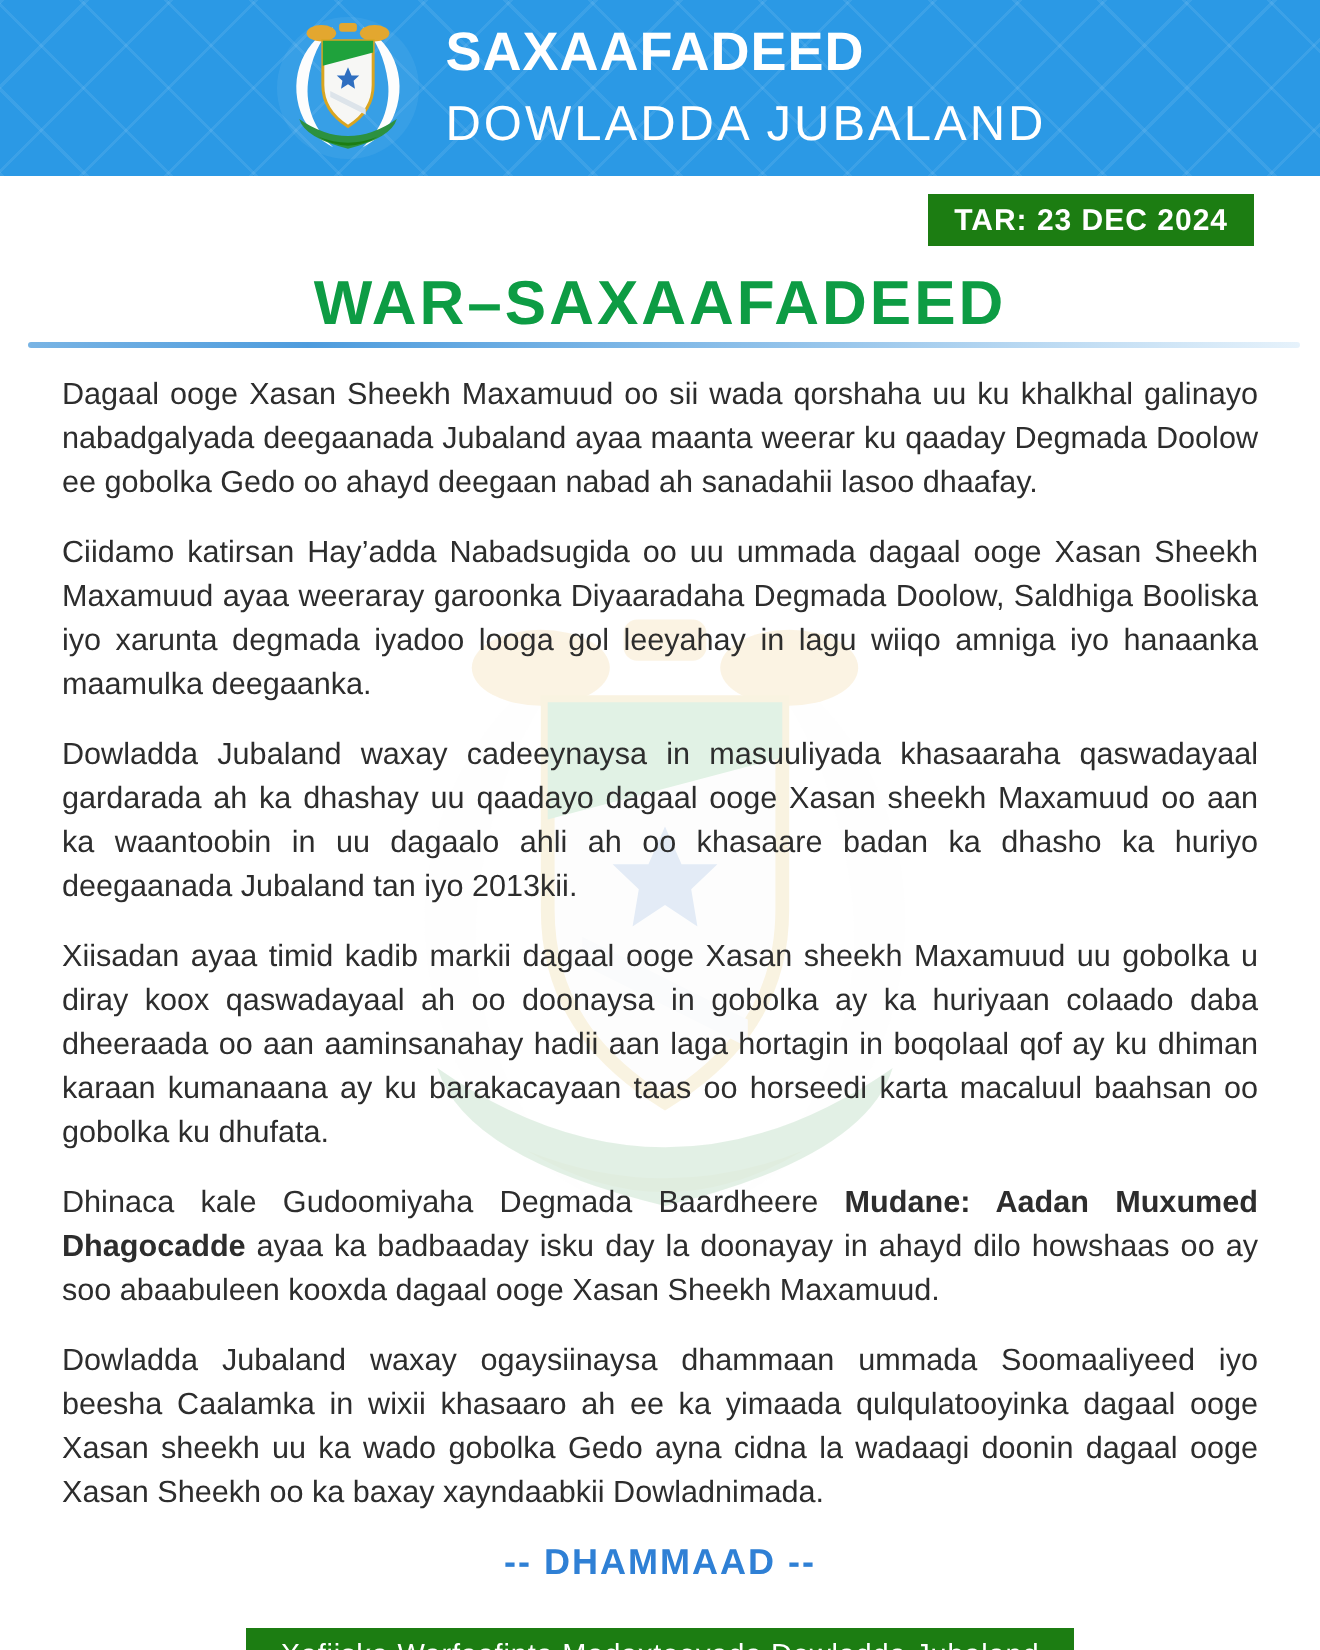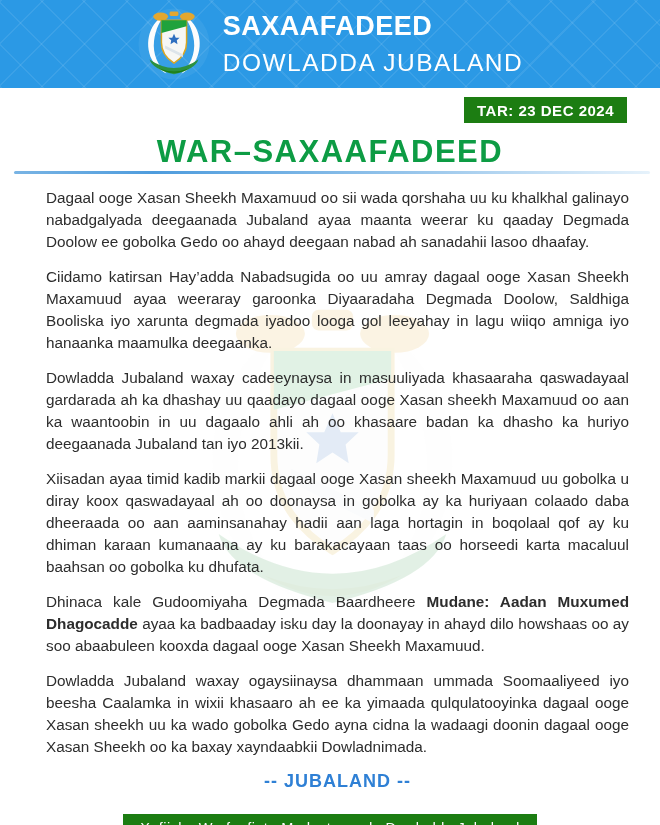--- a/index.html
+++ b/index.html
@@ -32,21 +32,21 @@
   .date-badge{background:var(--badge-green);color:#fff;font-weight:700;font-size:15px;
     letter-spacing:.5px;padding:5px 13px;line-height:1.2;}
 
   
   .title{margin-top:13px;text-align:center;color:var(--title-green);
     font-size:31px;font-weight:800;letter-spacing:1.5px;line-height:32px;}
   .title-underline{height:3px;margin:3px 10px 0 14px;border-radius:2px;
     background:linear-gradient(90deg,#79B4E4 0%,#4E9CDD 22%,#9CC8EC 65%,#E6F2FB 100%);}
 
   
-  .content{position:relative;padding:13px 31px 0 46px;}
+  .content{position:relative;padding:13px 31px 0 31px;}
   .watermark{position:absolute;left:160px;top:115px;width:345px;height:345px;
     opacity:.13;pointer-events:none;}
   .content p{font-size:15.3px;line-height:22px;color:var(--body-text);
     text-align:justify;margin-bottom:13px;position:relative;z-index:1;}
   .content p b{font-weight:700;}
   .end-mark{text-align:center;color:var(--end-mark-blue);font-weight:800;
     font-size:18px;letter-spacing:1px;margin-top:2px;position:relative;z-index:1;}
 
   
   .banner-row{display:flex;justify-content:center;margin-top:22px;position:relative;z-index:2;}
@@ -95,27 +95,27 @@
 
 <h1 class="title">WAR–SAXAAFADEED</h1>
 <div class="title-underline"></div>
 
 <div class="content">
   <svg class="watermark" viewBox="0 0 100 100">
       <use href="#emblem"></use>
     </svg>
   <div>
       <p><span>Dagaal ooge Xasan Sheekh Maxamuud oo sii wada qorshaha uu ku khalkhal galinayo nabadgalyada deegaanada Jubaland ayaa maanta weerar ku qaaday Degmada Doolow ee gobolka Gedo oo ahayd deegaan nabad ah sanadahii lasoo dhaafay.</span></p>
-      <p><span>Ciidamo katirsan Hay’adda Nabadsugida oo uu amray dagaal ooge Xasan Sheekh Maxamuud ayaa weeraray garoonka Diyaaradaha Degmada Doolow, Saldhiga Booliska iyo xarunta degmada iyadoo looga gol leeyahay in lagu wiiqo amniga iyo hanaanka maamulka deegaanka.</span></p>
+      <p><span>Ciidamo katirsan Hay’adda Nabadsugida oo uu ummada dagaal ooge Xasan Sheekh Maxamuud ayaa weeraray garoonka Diyaaradaha Degmada Doolow, Saldhiga Booliska iyo xarunta degmada iyadoo looga gol leeyahay in lagu wiiqo amniga iyo hanaanka maamulka deegaanka.</span></p>
       <p><span>Dowladda Jubaland waxay cadeeynaysa in masuuliyada khasaaraha qaswadayaal gardarada ah ka dhashay uu qaadayo dagaal ooge Xasan sheekh Maxamuud oo aan ka waantoobin in uu dagaalo ahli ah oo khasaare badan ka dhasho ka huriyo deegaanada Jubaland tan iyo 2013kii.</span></p>
       <p><span>Xiisadan ayaa timid kadib markii dagaal ooge Xasan sheekh Maxamuud uu gobolka u diray koox qaswadayaal ah oo doonaysa in gobolka ay ka huriyaan colaado daba dheeraada oo aan aaminsanahay hadii aan laga hortagin in boqolaal qof ay ku dhiman karaan kumanaana ay ku barakacayaan taas oo horseedi karta macaluul baahsan oo gobolka ku dhufata.</span></p>
       <p><span>Dhinaca kale Gudoomiyaha Degmada Baardheere </span><b>Mudane: Aadan Muxumed Dhagocadde</b><span> ayaa ka badbaaday isku day la doonayay in ahayd dilo howshaas oo ay soo abaabuleen kooxda dagaal ooge Xasan Sheekh Maxamuud.</span></p>
       <p><span>Dowladda Jubaland waxay ogaysiinaysa dhammaan ummada Soomaaliyeed iyo beesha Caalamka in wixii khasaaro ah ee ka yimaada qulqulatooyinka dagaal ooge Xasan sheekh uu ka wado gobolka Gedo ayna cidna la wadaagi doonin dagaal ooge Xasan Sheekh oo ka baxay xayndaabkii Dowladnimada.</span></p>
     </div>
-  <div class="end-mark">-- JUBALAND --</div>
+  <div class="end-mark">-- DHAMMAAD --</div>
 </div>
 
 <div class="banner-row">
   <span class="banner">Xafiiska Warfaafinta Madaxtooyada Dowladda Jubaland</span>
 </div>
 <div class="divider"></div>
 
 <div class="footer">
   
   

